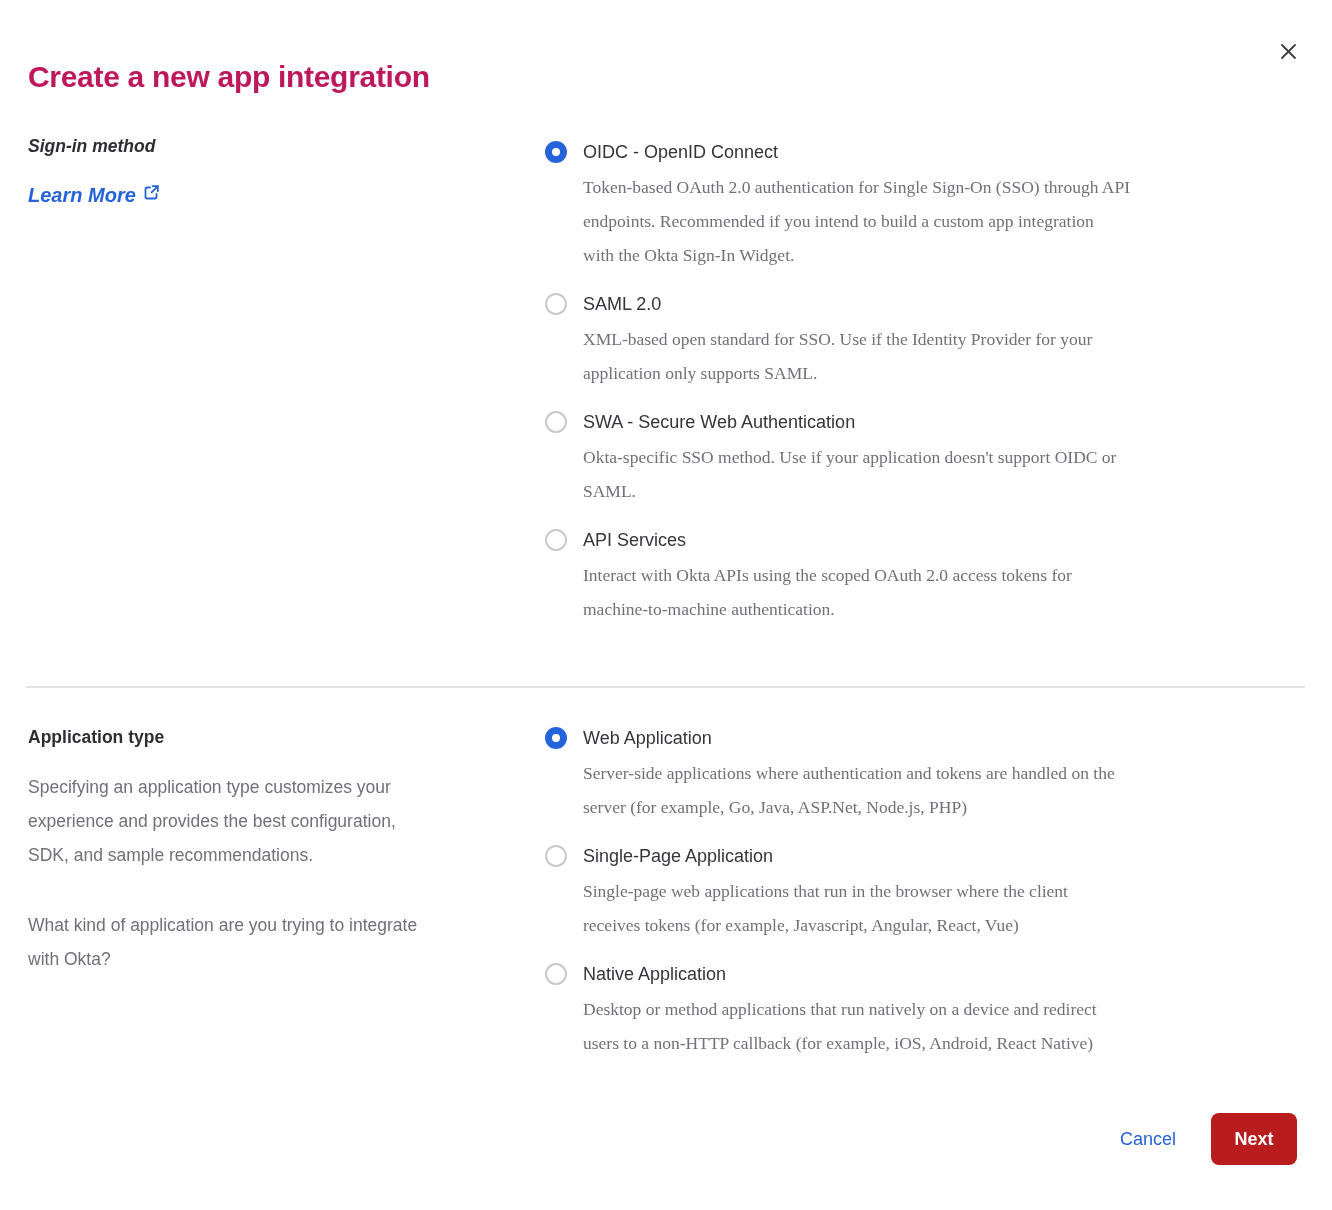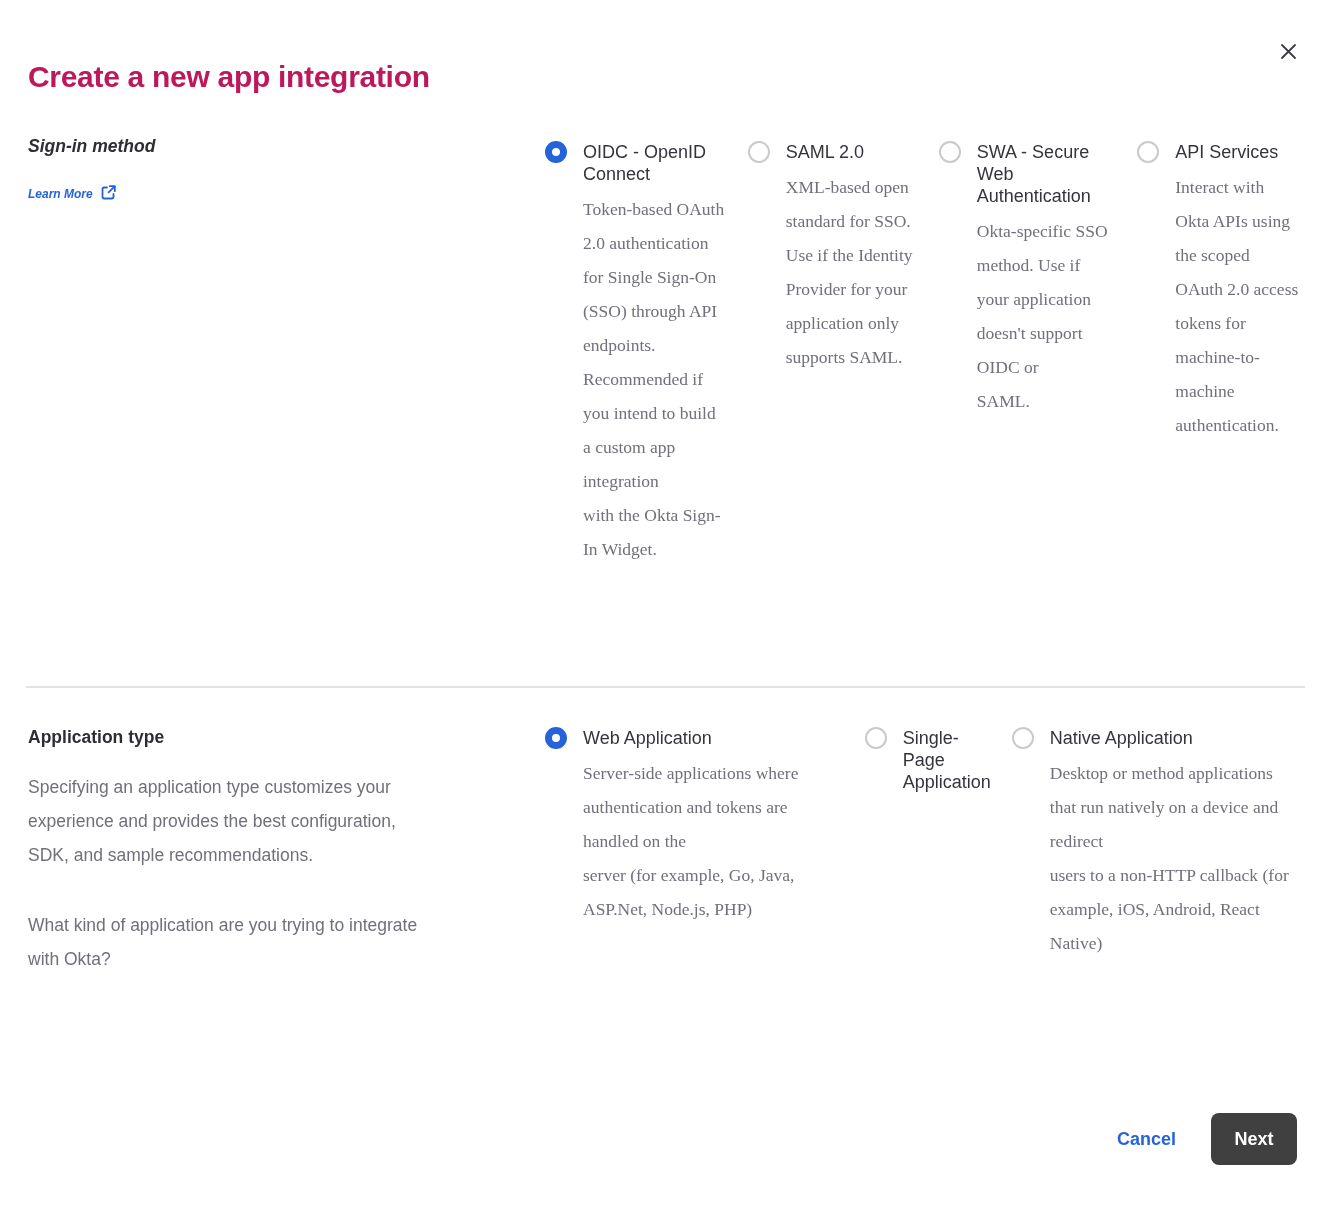--- a/index.html
+++ b/index.html
@@ -19,26 +19,26 @@
   .close-btn{
     position:absolute; left:1274px; top:37px;
     width:28px; height:28px;
     display:flex; align-items:center; justify-content:center;
     cursor:pointer; background:none; border:none;
   }
 
   
   .section-label{ font-size:17.5px; font-weight:700; color:#2d2d33; }
   .left-col{ position:absolute; left:28px; width:500px; }
-  .right-col{ position:absolute; left:545px; width:756px; display:flex; flex-direction:row; gap:21px; }
+  .right-col{ position:absolute; left:545px; width:756px; display:flex; flex-direction:column; gap:21px; }
 
   .learn-more{
     margin-top:27px;
-    display:inline-flex; align-items:flex-end; gap:7px;
-    font-size:12px; font-weight:700; color:#2463d9;
+    display:inline-flex; align-items:flex-start; gap:7px;
+    font-size:20px; font-weight:700; color:#2463d9;
     text-decoration:none; cursor:pointer;
   }
   .muted-para{
     font-size:17.5px; color:#70707a; line-height:34px;
     white-space:pre-line;
   }
   .left-col .muted-para{ margin-top:22px; }
   .left-col .muted-para + .muted-para{ margin-top:36px; }
 
   
@@ -60,27 +60,27 @@
     position:absolute; left:26px; top:686px; width:1279px; height:2px;
     background:#e3e3e6; border:none;
   }
 
   
   .footer{
     position:absolute; right:35px; top:1113px;
     display:flex; align-items:center; gap:35px;
   }
   .cancel-link{
-    font-size:18px; font-weight:700; color:#2463d9;
+    font-size:18px; font-weight:400; color:#2463d9;
     background:none; border:none; cursor:pointer;
     font-family:"Liberation Sans", sans-serif;
   }
   .next-btn{
     min-width:86px; height:52px; padding:0 22px;
-    background:#404040; color:#ffffff;
+    background:#b91c1c; color:#ffffff;
     font-size:18px; font-weight:700;
     border:none; border-radius:8px; cursor:pointer;
     font-family:"Liberation Sans", sans-serif;
   }
 </style>
 </head>
 <body>
 
 <button class="close-btn" aria-label="Close">
   <span style="display:flex;">
@@ -166,20 +166,22 @@
       <div class="radio-label">Web Application</div>
       <div class="radio-desc">Server-side applications where authentication and tokens are handled on the
 server (for example, Go, Java, ASP.Net, Node.js, PHP)</div>
     </div>
   </div>
 
   <div class="radio-item">
     <span class="radio"></span>
     <div>
       <div class="radio-label">Single-Page Application</div>
+      <div class="radio-desc">Single-page web applications that run in the browser where the client
+receives tokens (for example, Javascript, Angular, React, Vue)</div>
     </div>
   </div>
 
   <div class="radio-item">
     <span class="radio"></span>
     <div>
       <div class="radio-label">Native Application</div>
       <div class="radio-desc">Desktop or method applications that run natively on a device and redirect
 users to a non-HTTP callback (for example, iOS, Android, React Native)</div>
     </div>

